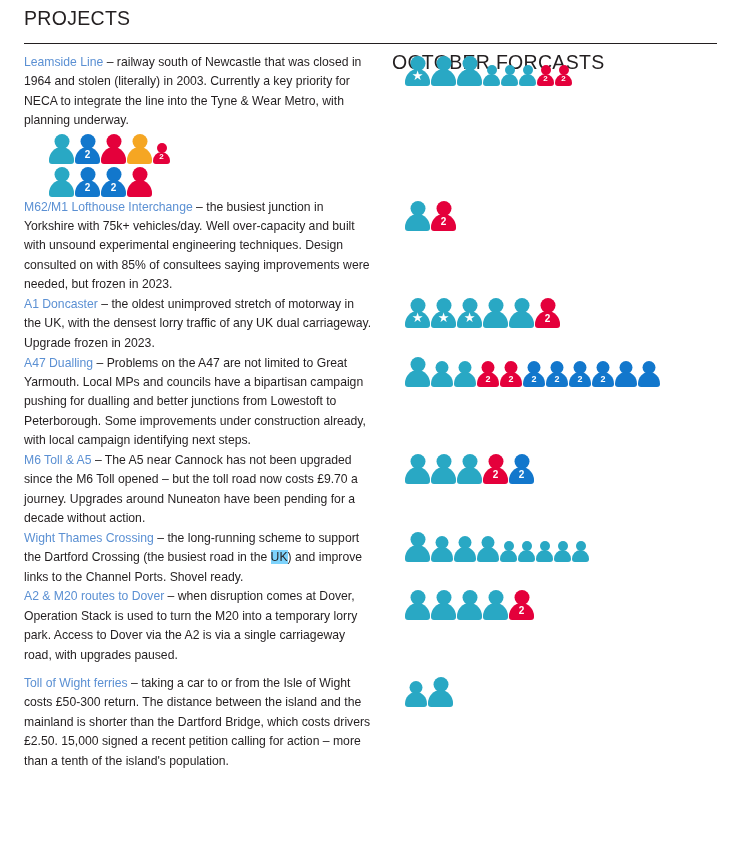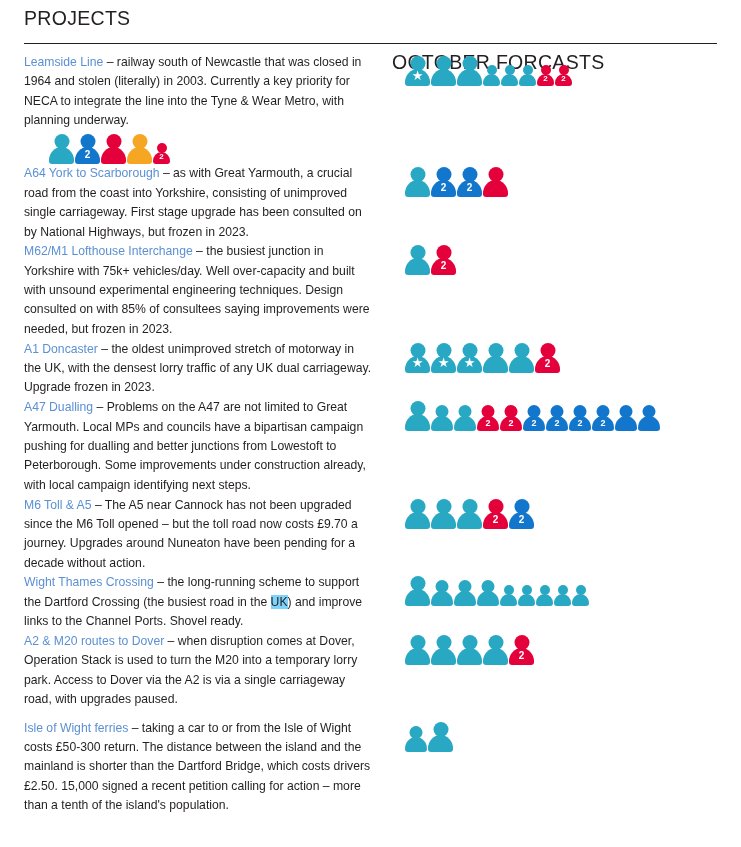--- a/index.html
+++ b/index.html
@@ -225,23 +225,20 @@
             </span>
             <span class="person" style="width: 17px; height: 21px;">
               <span class="head" style="width: 10px; height: 10px; background: rgb(228, 0, 59);"></span>
               <span class="body" style="width: 17px; height: 12px; background: rgb(228, 0, 59);"></span>
               <span class="badge" style="font-size: 8px; bottom: 3px;">2</span>
             </span>
           </div>
         </div>
       </div>
       <div class="row" style="margin-bottom: 0.33px;">
-        <div class="row-text">
-          <p class="desc"><span class="proj-name">A64 York to Scarborough</span> – as with Great Yarmouth, a crucial road from the coast into Yorkshire, consisting of unimproved single carriageway. First stage upgrade has been consulted on by National Highways, but frozen in 2023.</p>
-        </div>
         <div class="row-icons">
           <div class="people">
             <span class="person" style="width: 25px; height: 30px;">
               <span class="head" style="width: 15px; height: 15px; background: rgb(41, 168, 196);"></span>
               <span class="body" style="width: 25px; height: 17px; background: rgb(41, 168, 196);"></span>
             </span>
             <span class="person" style="width: 25px; height: 30px;">
               <span class="head" style="width: 15px; height: 15px; background: rgb(18, 119, 204);"></span>
               <span class="body" style="width: 25px; height: 17px; background: rgb(18, 119, 204);"></span>
               <span class="badge" style="font-size: 10px; bottom: 4px;">2</span>
@@ -473,21 +470,21 @@
             <span class="person" style="width: 25px; height: 30px;">
               <span class="head" style="width: 15px; height: 15px; background: rgb(228, 0, 59);"></span>
               <span class="body" style="width: 25px; height: 17px; background: rgb(228, 0, 59);"></span>
               <span class="badge" style="font-size: 10px; bottom: 4px;">2</span>
             </span>
           </div>
         </div>
       </div>
       <div class="row" style="margin-bottom: 0.33px;">
         <div class="row-text">
-          <p class="desc"><span class="proj-name">Isle of Wight ferries</span> – taking a car to or from the Isle of Wight costs £50-300 return. The distance between the island and the mainland is shorter than the Dartford Bridge, which costs drivers £2.50. 15,000 signed a recent petition calling for action – more than a tenth of the island's population.</p>
+          <p class="desc"><span class="proj-name">Toll of Wight ferries</span> – taking a car to or from the Isle of Wight costs £50-300 return. The distance between the island and the mainland is shorter than the Dartford Bridge, which costs drivers £2.50. 15,000 signed a recent petition calling for action – more than a tenth of the island's population.</p>
         </div>
         <div class="row-icons">
           <div class="people">
             <span class="person" style="width: 22px; height: 26px;">
               <span class="head" style="width: 13px; height: 13px; background: rgb(41, 168, 196);"></span>
               <span class="body" style="width: 22px; height: 15px; background: rgb(41, 168, 196);"></span>
             </span>
             <span class="person" style="width: 25px; height: 30px;">
               <span class="head" style="width: 15px; height: 15px; background: rgb(41, 168, 196);"></span>
               <span class="body" style="width: 25px; height: 17px; background: rgb(41, 168, 196);"></span>

